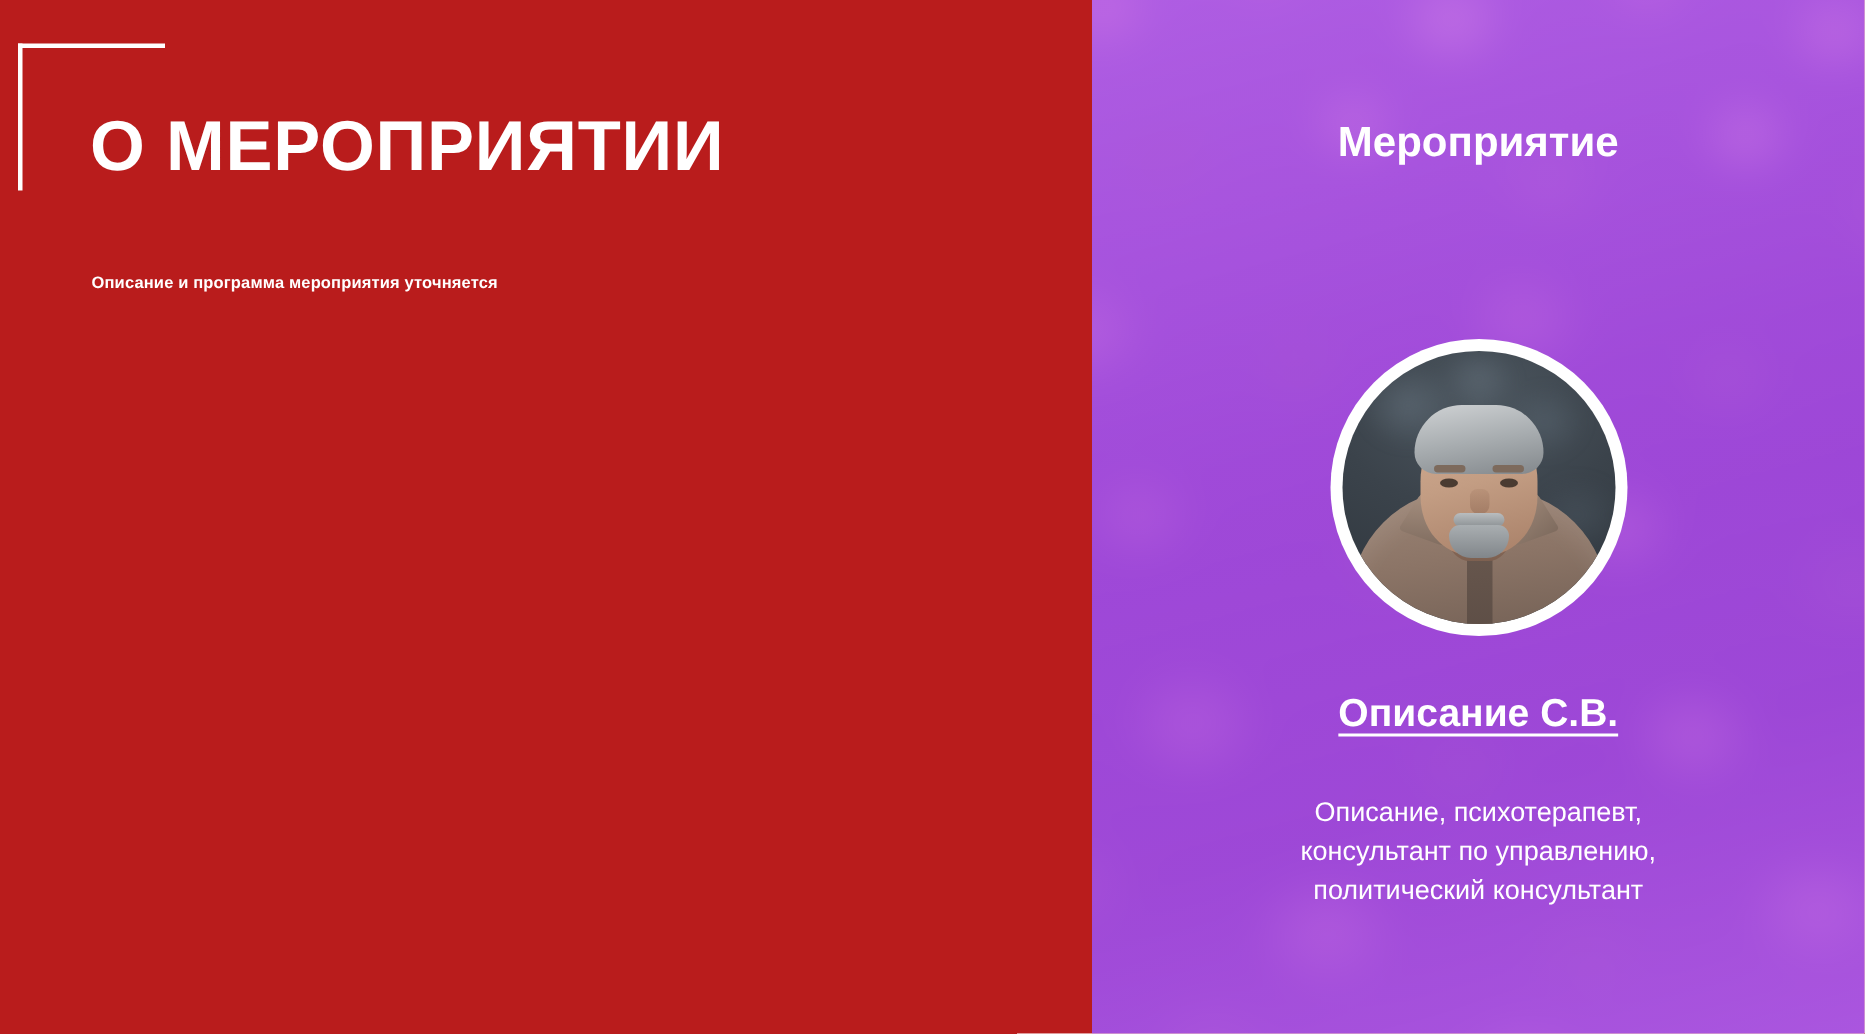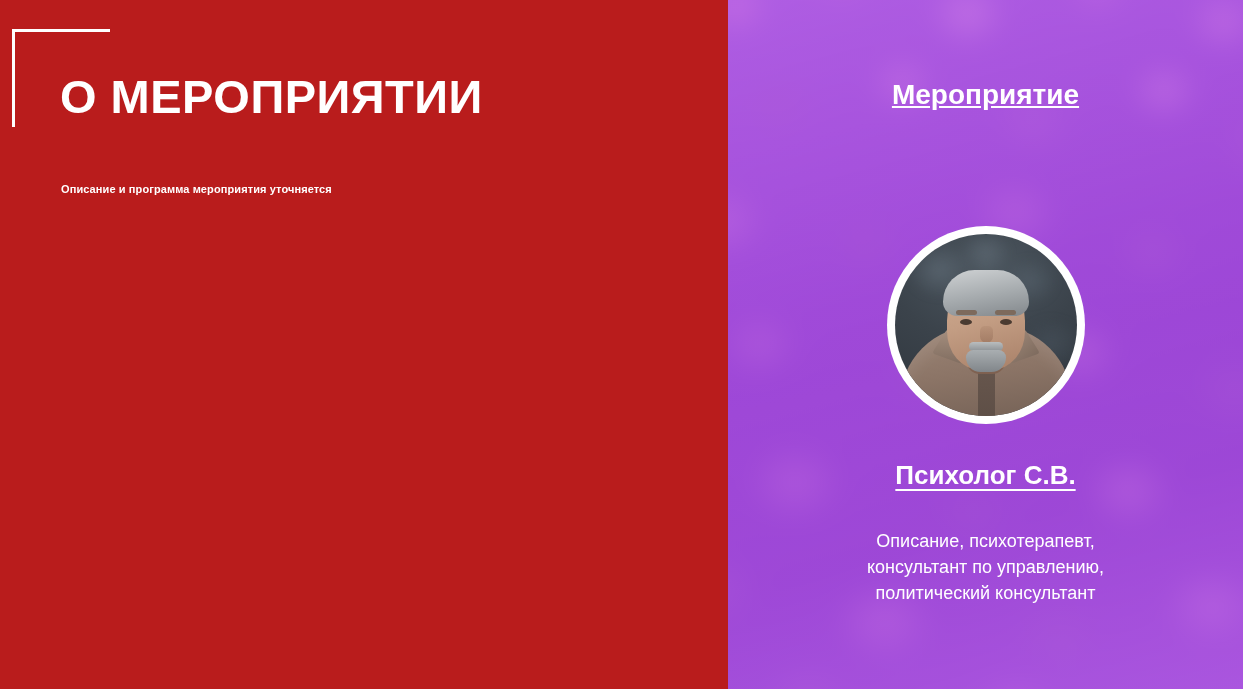--- a/index.html
+++ b/index.html
@@ -127,21 +127,20 @@
   .speaker-heading {
     position: absolute;
     left: 0;
     right: 0;
     top: 76px;
     text-align: center;
     font-size: 28px;
     font-weight: 700;
     line-height: 1.38;
     color: #ffffff;
-    text-decoration: underline;
   }
   .speaker-heading span { display: block; }
 
   
   .portrait-wrap {
     position: absolute;
     left: 50%;
     top: 226px;
     width: 198px;
     height: 198px;
@@ -352,19 +351,19 @@
           <div class="p-brow-l"></div>
           <div class="p-brow-r"></div>
           <div class="p-eye-l"></div>
           <div class="p-eye-r"></div>
           <div class="p-nose"></div>
           <div class="p-stache"></div>
           <div class="p-beard"></div>
         </div>
       </div>
 
-      <a class="speaker-name">Психолог С.В.</a>
+      <a class="speaker-name">Описание С.В.</a>
 
       <p class="speaker-role">Описание, психотерапевт, консультант по управлению, политический консультант</p>
     </div>
 
   </div>
 </div>
 
 </body></html>

